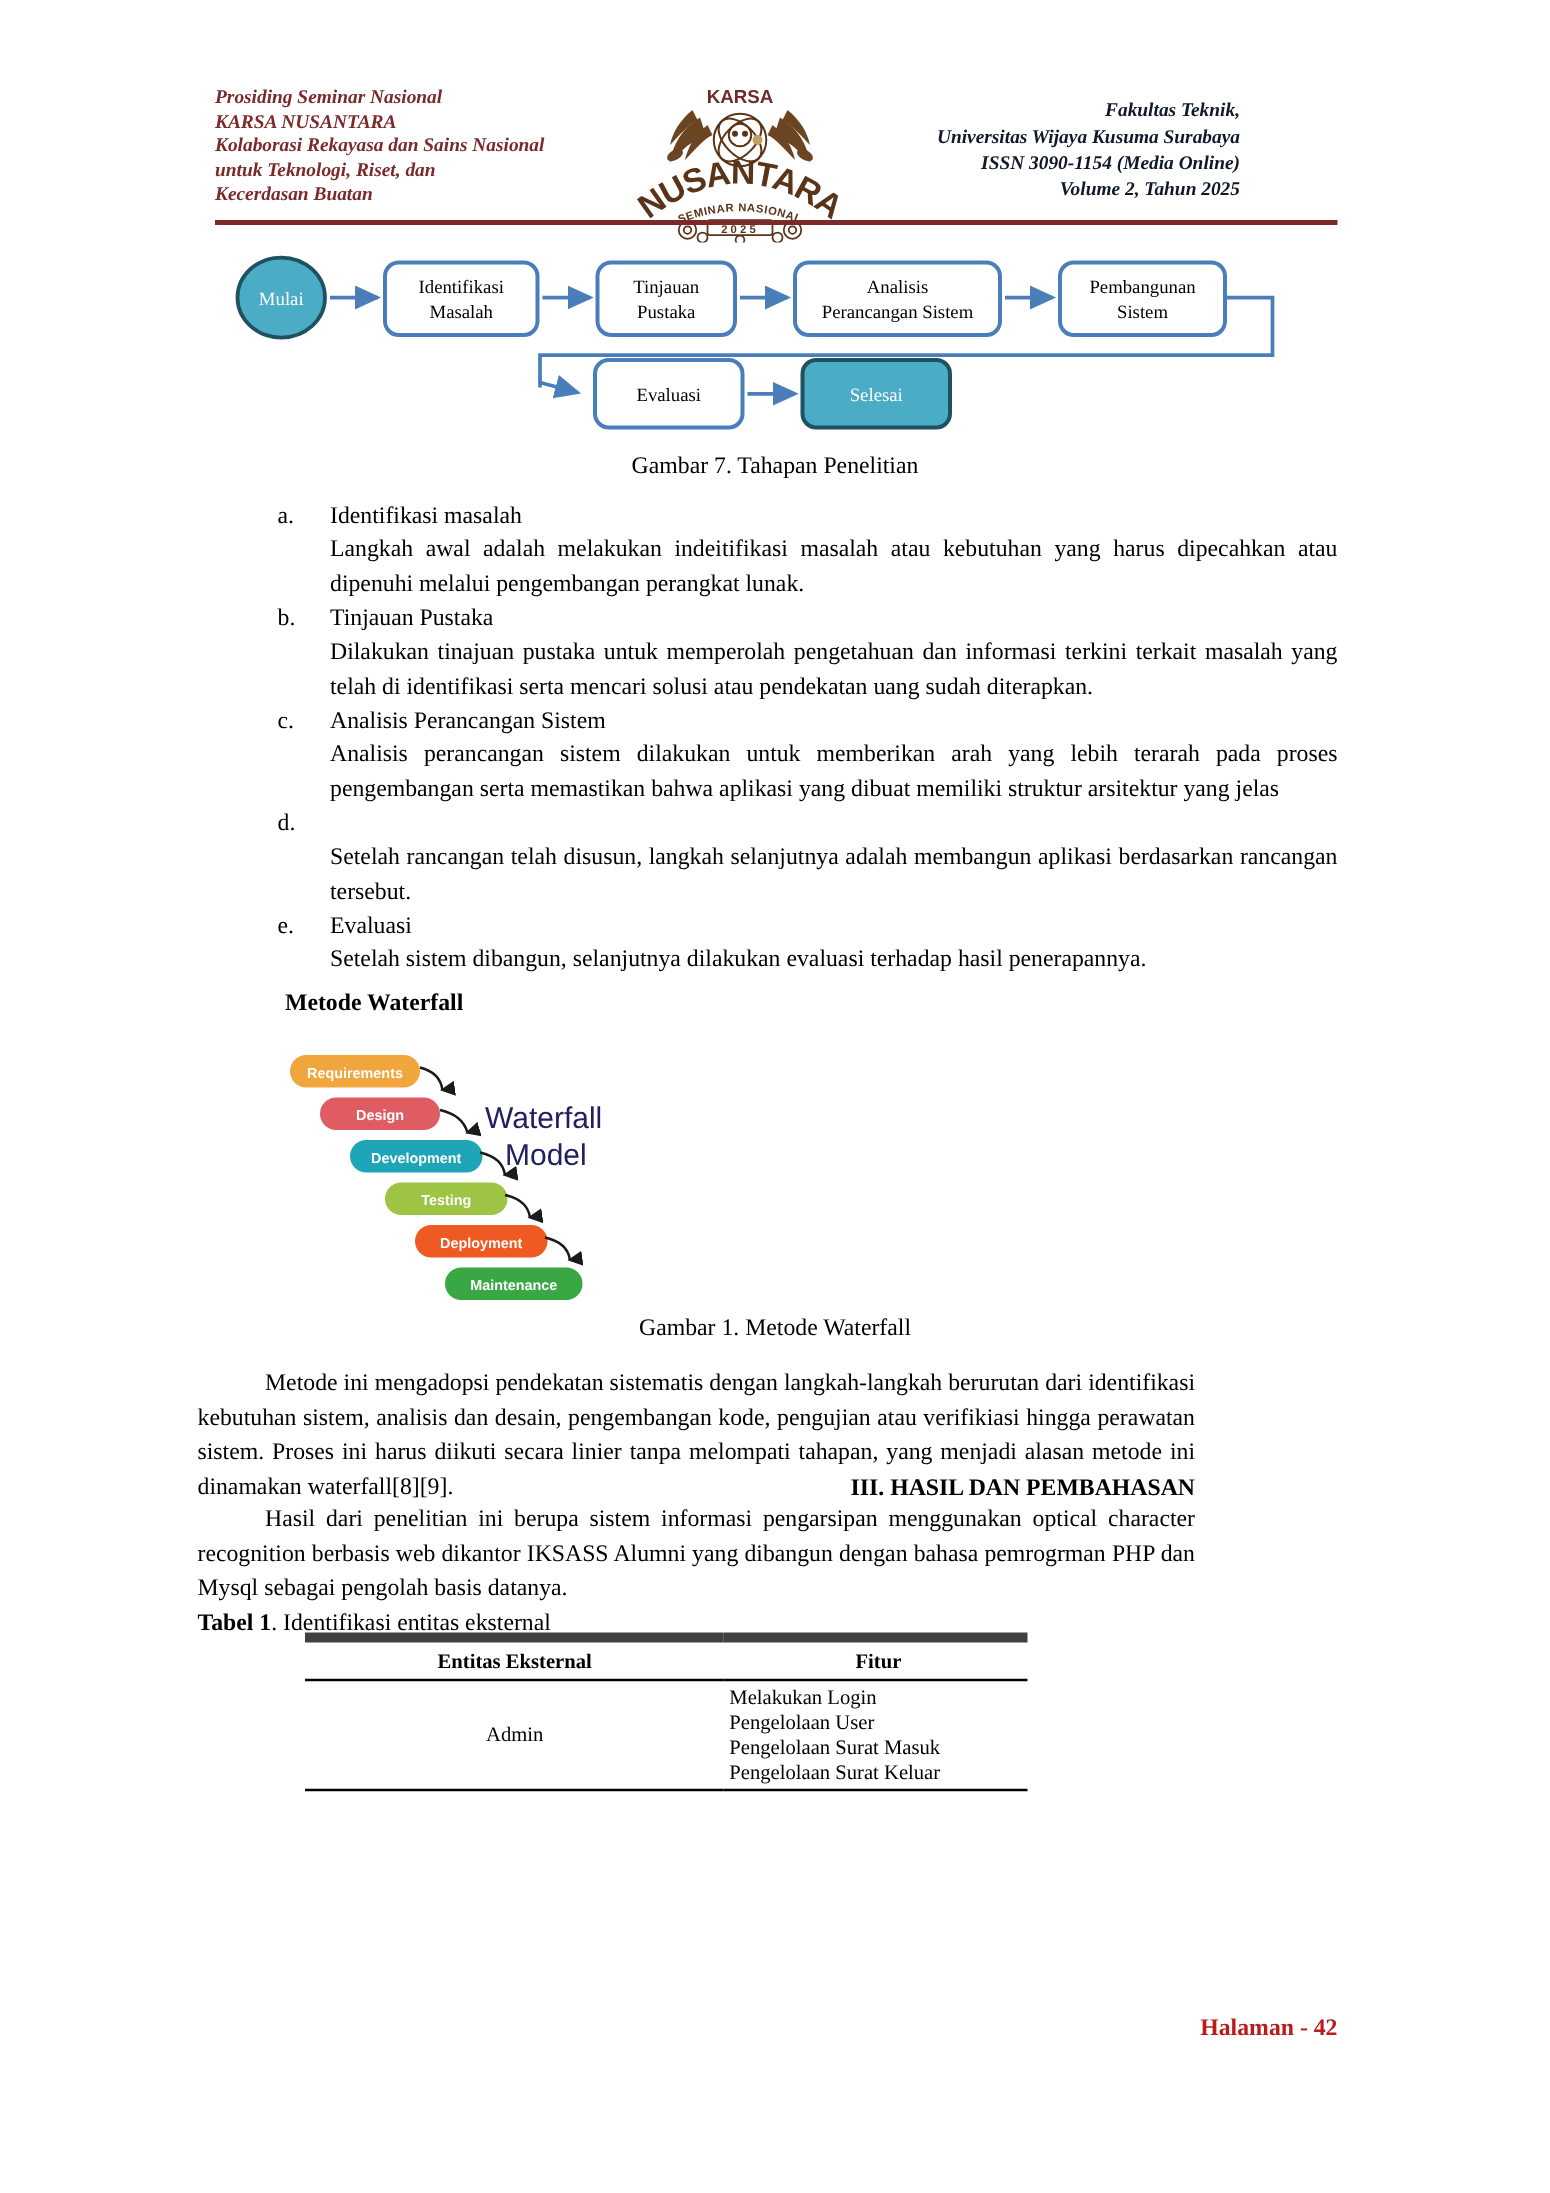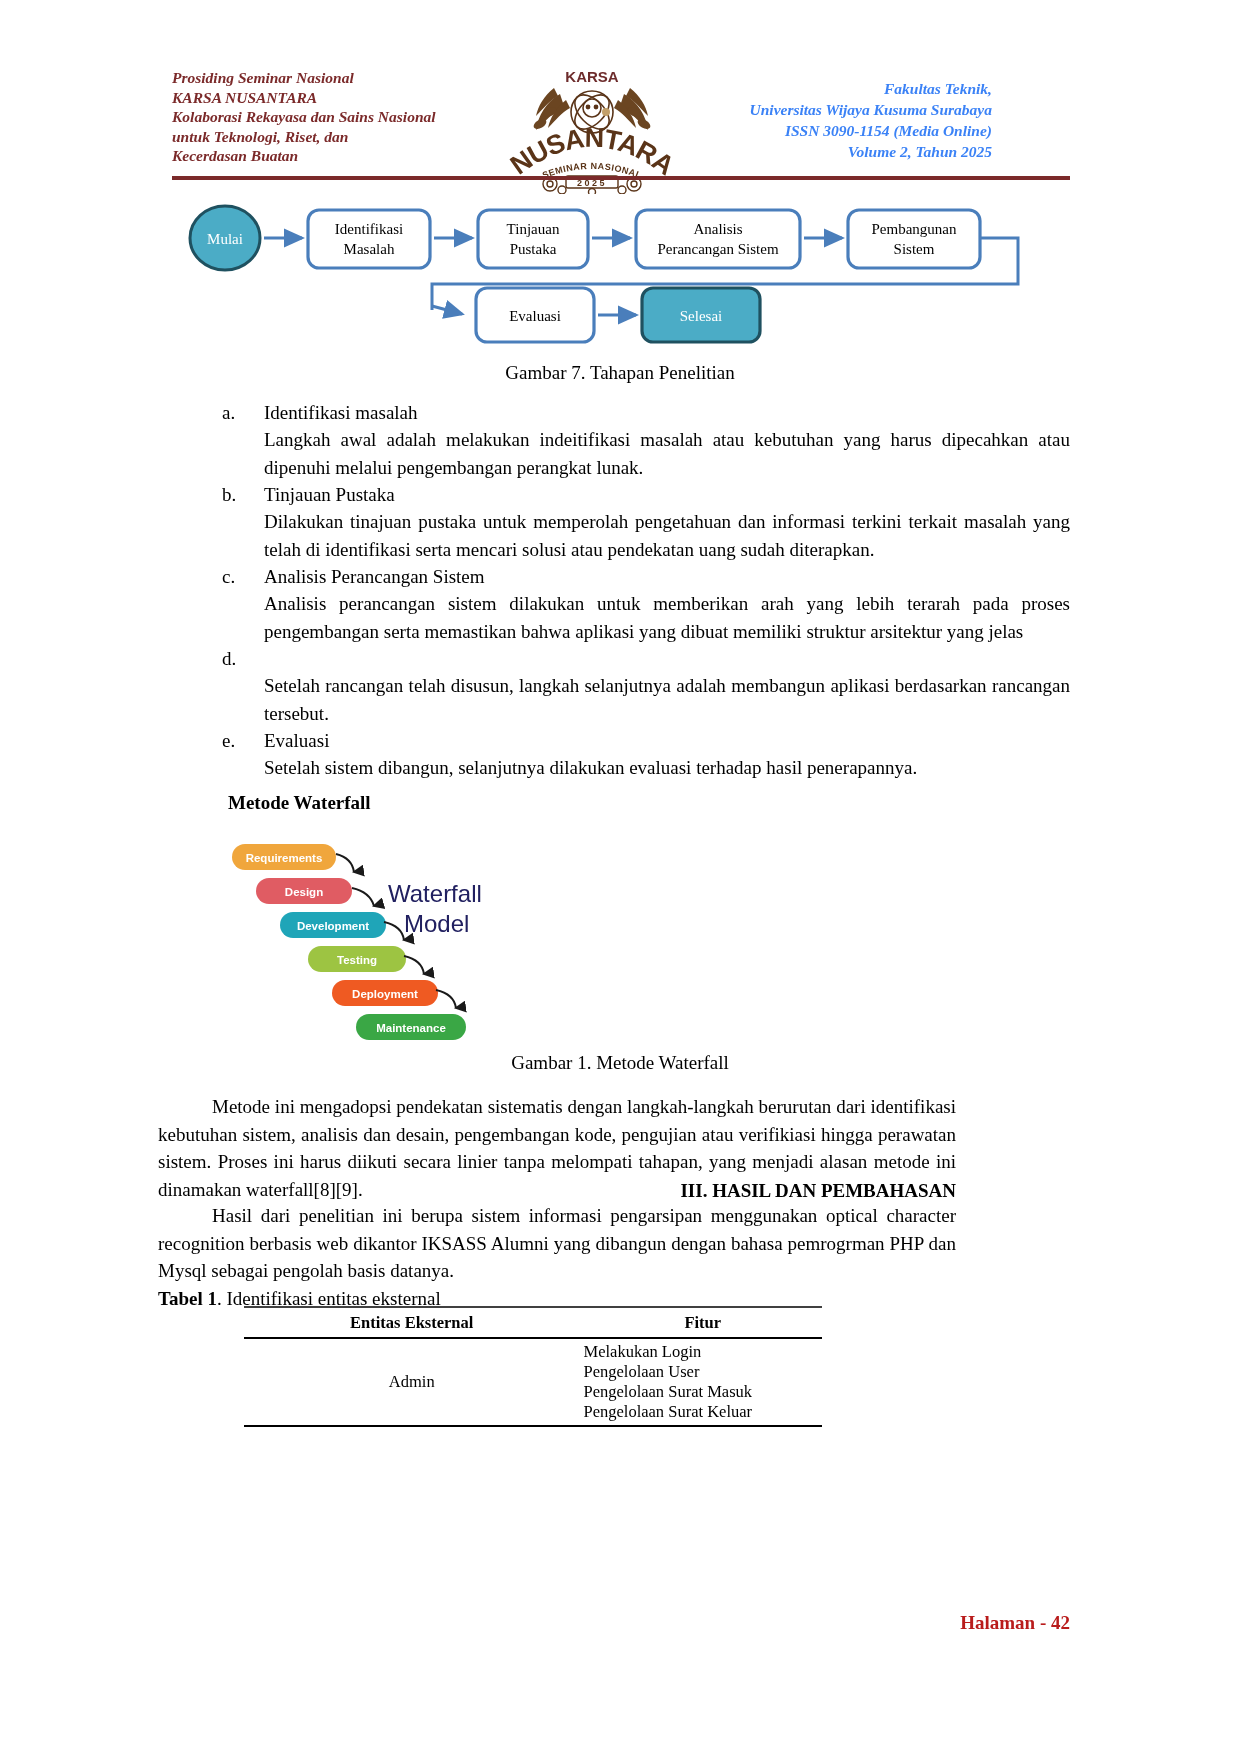--- a/index.html
+++ b/index.html
@@ -44,21 +44,21 @@
     color: #7b2a2a;
     width: 330px;
     padding-top: 4px;
   }
   .header-right {
     font-family: "Liberation Serif", serif;
     font-style: italic;
     font-weight: bold;
     font-size: 15.5px;
     line-height: 21px;
-    color: #3b82f6;
+    color: #0f172a;
     text-align: right;
     width: 310px;
     padding-top: 14px;
   }
   .header-logo {
     width: 180px;
     height: 130px;
     position: relative;
     flex: 0 0 180px;
   }
@@ -185,21 +185,21 @@
   table.t1 th {
     font-weight: bold;
     font-size: 16.5px;
     padding: 5px 0 4px 0;
     text-align: center;
   }
   table.t1 td {
     vertical-align: middle;
     padding: 3px 0;
   }
-  .rule-top { border-top: 2px solid #404040; }
+  .rule-top { border-top: 8px solid #404040; }
   .rule-mid { border-top: 2px solid #000; }
   .rule-bot { border-top: 2px solid #000; }
   .cell-left { text-align: center; width: 338px; }
   .cell-right { text-align: left; width: 240px; padding-left: 4px !important; }
   .feat-line { display: block; line-height: 20px; }
 
   
   .footer {
     position: absolute;
     right: 170px;

